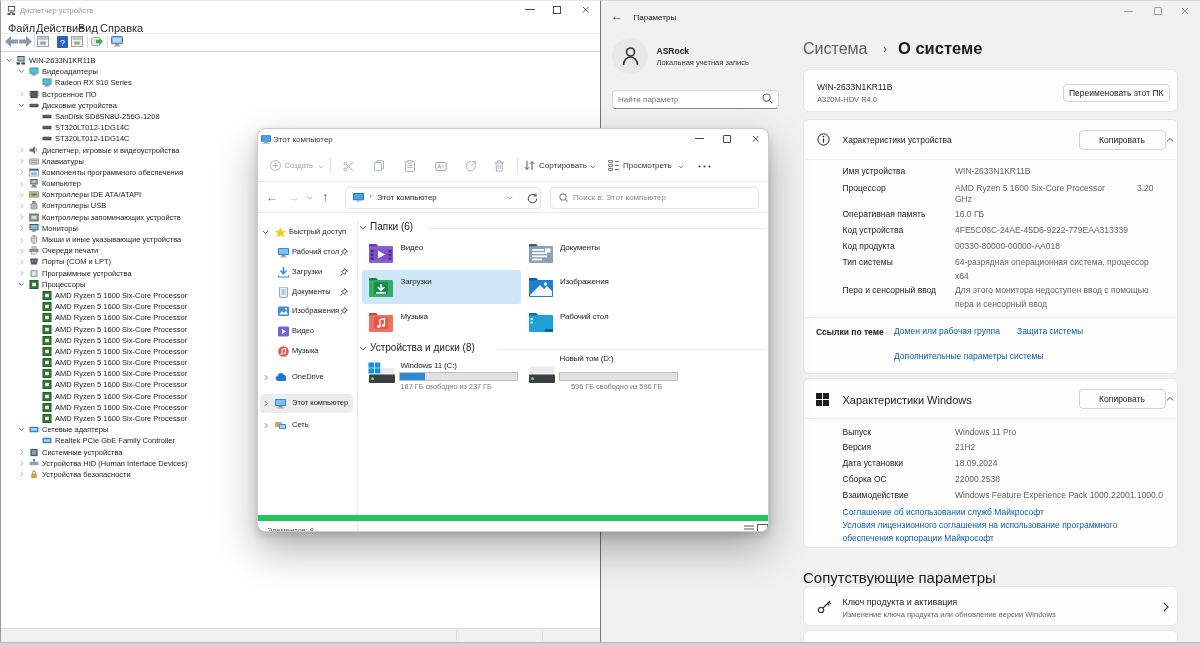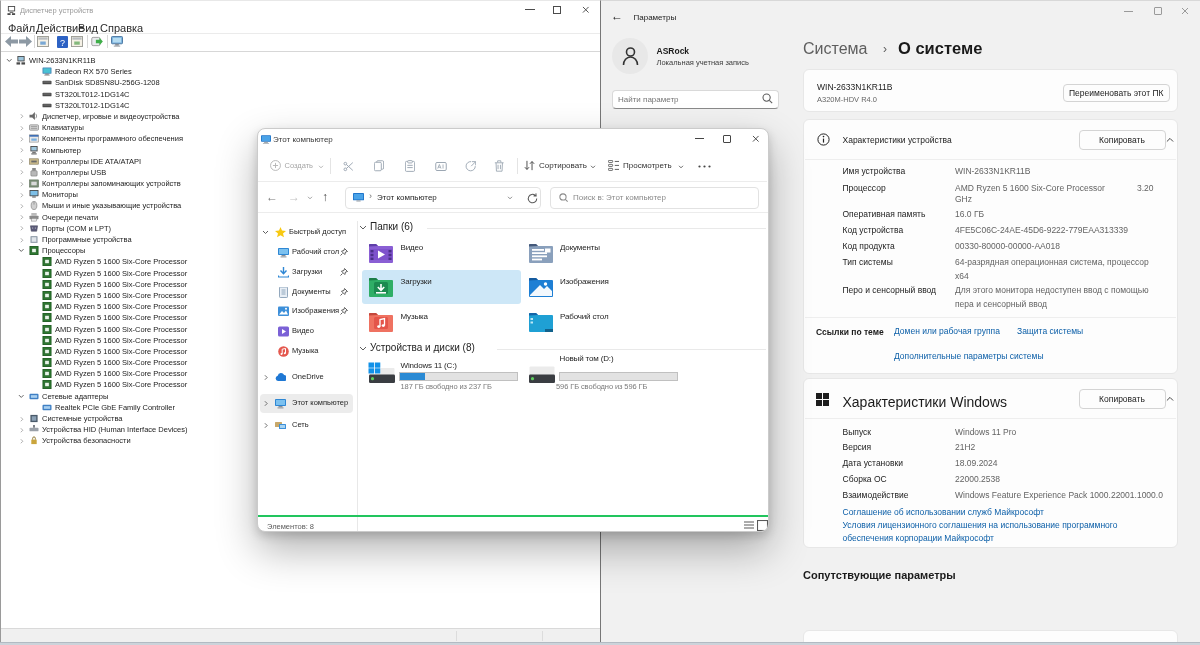--- a/index.html
+++ b/index.html
@@ -111,43 +111,54 @@
     <div class="lnk" style="left:90px;top:231px">Дополнительные параметры системы</div>
   </div>
 
   <div class="card" style="top:377px;height:170px">
     <svg class="a" style="left:12px;top:14px" width="13" height="13" viewBox="0 0 13 13">
           <rect x="0" y="0" width="6" height="6" fill="#1d1d1d"></rect>
           <rect x="7" y="0" width="6" height="6" fill="#1d1d1d"></rect>
           <rect x="0" y="7" width="6" height="6" fill="#1d1d1d"></rect>
           <rect x="7" y="7" width="6" height="6" fill="#1d1d1d"></rect>
         </svg>
-    <div class="a" style="left:38.5px;top:15px;font-size:14px;color:#1b1b1b">Характеристики Windows</div>
+    <div class="a" style="left:38.5px;top:15px;font-size:11px;color:#1b1b1b">Характеристики Windows</div>
     <div class="btn" style="right:11px;top:10px;width:87px;height:20px;line-height:19px">Копировать</div>
     <svg class="a" style="right:3px;top:17px" width="8" height="5.5" viewBox="0 0 9 6">
           <path d="M1 5 L4.5 1.5 L8 5" fill="none" stroke="#444" stroke-width="1.1"></path>
         </svg>
     <div class="hdiv" style="top:38.5px"></div>
     <div class="lbl" style="left:38.5px;top:47.5px">Выпуск</div>
         <div class="val" style="top:47.5px">Windows 11 Pro</div>
     <div class="lbl" style="left:38.5px;top:63px">Версия</div>
         <div class="val" style="top:63px">21H2</div>
     <div class="lbl" style="left:38.5px;top:79px">Дата установки</div>
         <div class="val" style="top:79px">18.09.2024</div>
     <div class="lbl" style="left:38.5px;top:95px">Сборка ОС</div>
         <div class="val" style="top:95px">22000.2538</div>
     <div class="lbl" style="left:38.5px;top:110.5px">Взаимодействие</div>
         <div class="val" style="top:110.5px">Windows Feature Experience Pack 1000.22001.1000.0</div>
     <div class="lnk" style="left:38.5px;top:127.5px">Соглашение об использовании служб Майкрософт</div>
     <div class="lnk" style="left:38.5px;top:141px">Условия лицензионного соглашения на использование программного</div>
     <div class="lnk" style="left:38.5px;top:154px">обеспечения корпорации Майкрософт</div>
   </div>
 
-  <div class="a" style="left:202px;top:568px;font-size:11px;font-weight:bold;color:#1b1b1b">Сопутствующие параметры</div>
-
+  <div class="a" style="left:202px;top:568px;font-size:15px;font-weight:normal;color:#1b1b1b">Сопутствующие параметры</div>
+
+  <div class="card" style="top:585px;height:40px">
+    <svg class="a" style="left:13px;top:12px" width="15" height="15" viewBox="0 0 15 15">
+          <circle cx="4" cy="11" r="2.7" fill="none" stroke="#333" stroke-width="1.2"></circle>
+          <path d="M6 9 L13 2 M10.5 4.5 L12.3 6.3 M12 3 L13.8 4.8" fill="none" stroke="#333" stroke-width="1.2"></path>
+        </svg>
+    <div class="a" style="left:38.5px;top:10px;font-size:9px;color:#1b1b1b">Ключ продукта и активация</div>
+    <div class="a" style="left:38.5px;top:23px;font-size:7.5px;color:#666">Изменение ключа продукта или обновление версии Windows</div>
+    <svg class="a" style="right:8px;top:15px" width="6" height="10" viewBox="0 0 6 10">
+          <path d="M1 1 L5 5 L1 9" fill="none" stroke="#444" stroke-width="1.2"></path>
+        </svg>
+  </div>
 
   <div class="card" style="top:629px;height:30px">
     <div class="a" style="left:38.5px;top:10px;font-size:9px;color:#1b1b1b">Удаленный рабочий стол</div>
   </div>
 </div>
 
 <div id="dm" class="a">
   <svg class="a" style="left:6px;top:5px" width="9" height="9" viewBox="0 0 10 10">
         <rect x="1.5" y="0.5" width="7" height="5" fill="none" stroke="#4a4a4a" stroke-width="1"></rect>
         <rect x="3" y="6.5" width="4" height="1" fill="#4a4a4a"></rect>
@@ -209,27 +220,60 @@
           </svg>
           <svg class="ic" style="left:15px" viewBox="0 0 10 10">
             <rect x="1" y="0" width="8" height="6" fill="#4a4a4a"></rect>
             <rect x="2" y="1" width="6" height="4" fill="#9dc6dd"></rect>
             <rect x="0" y="7" width="4" height="2.5" fill="#4a4a4a"></rect>
             <rect x="5.5" y="7" width="4" height="2.5" fill="#4a4a4a"></rect>
           </svg>
           <span class="tx" style="left:28px">WIN-2633N1KR11B</span>
         </div>
         <div class="trow">
-          <svg class="ic" style="left:41px" viewBox="0 0 10 10">
+          <svg class="chev a" style="left:17px;top:3px" width="6.5" height="5" viewBox="0 0 7 5">
+            <path d="M1 1 L3.5 3.5 L6 1" fill="none" stroke="#585858" stroke-width="1"></path>
+          </svg>
+          <svg class="ic" style="left:28px" viewBox="0 0 10 10">
             <rect x="0" y="0.5" width="10" height="7" rx="0.5" fill="#4a87b8"></rect>
             <rect x="1" y="1.5" width="8" height="5" fill="#49c2d4"></rect>
             <rect x="3" y="7.5" width="4" height="1" fill="#6a6a6a"></rect>
             <rect x="2" y="8.5" width="6" height="1" fill="#8a8a8a"></rect>
           </svg>
-          <span class="tx" style="left:54px">Radeon RX 570 Series</span>
+          <span class="tx" style="left:41px">Видеоадаптеры</span>
+        </div>
+        <div class="trow">
+          <svg class="ic" style="left:41px" viewBox="0 0 10 10">
+            <rect x="0" y="0.5" width="10" height="7" rx="0.5" fill="#4a87b8"></rect>
+            <rect x="1" y="1.5" width="8" height="5" fill="#49c2d4"></rect>
+            <rect x="3" y="7.5" width="4" height="1" fill="#6a6a6a"></rect>
+            <rect x="2" y="8.5" width="6" height="1" fill="#8a8a8a"></rect>
+          </svg>
+          <span class="tx" style="left:54px">Radeon RX 910 Series</span>
+        </div>
+        <div class="trow">
+          <svg class="chev a" style="left:18.5px;top:2.5px" width="4" height="6.5" viewBox="0 0 5 7">
+            <path d="M1 1 L3.5 3.5 L1 6" fill="none" stroke="#9a9a9a" stroke-width="1"></path>
+          </svg>
+          <svg class="ic" style="left:28px" viewBox="0 0 10 10">
+            <rect x="1" y="1" width="8" height="8" fill="#3c3c3c"></rect>
+            <rect x="2" y="2" width="6" height="6" fill="#5a5a5a"></rect>
+            <path d="M0 2 H1 M0 4 H1 M0 6 H1 M9 2 H10 M9 4 H10 M9 6 H10" stroke="#3c3c3c"></path>
+          </svg>
+          <span class="tx" style="left:41px">Встроенное ПО</span>
+        </div>
+        <div class="trow">
+          <svg class="chev a" style="left:17px;top:3px" width="6.5" height="5" viewBox="0 0 7 5">
+            <path d="M1 1 L3.5 3.5 L6 1" fill="none" stroke="#585858" stroke-width="1"></path>
+          </svg>
+          <svg class="ic" style="left:28px" viewBox="0 0 10 10">
+            <rect x="0" y="3" width="10" height="4" rx="1" fill="#4a4a4a"></rect>
+            <rect x="1" y="4" width="8" height="1" fill="#7a7a7a"></rect>
+          </svg>
+          <span class="tx" style="left:41px">Дисковые устройства</span>
         </div>
         <div class="trow">
           <svg class="ic" style="left:41px" viewBox="0 0 10 10">
             <rect x="0" y="3" width="10" height="4" rx="1" fill="#4a4a4a"></rect>
             <rect x="1" y="4" width="8" height="1" fill="#7a7a7a"></rect>
           </svg>
           <span class="tx" style="left:54px">SanDisk SD8SN8U-256G-1208</span>
         </div>
         <div class="trow">
           <svg class="ic" style="left:41px" viewBox="0 0 10 10">
@@ -794,24 +838,24 @@
           <div style="width:21%;height:100%;background:#2a8ad4"></div>
         </div>
         <div class="sub" style="left:43.5px;top:167.5px">187 ГБ свободно из 237 ГБ</div>
         <svg class="a" style="left:170.5px;top:148px" width="28" height="23" viewBox="0 0 28 23">
  <rect x="1.5" y="4.5" width="25" height="10" rx="1" fill="#ebebeb"></rect>
  <rect x="1" y="12.5" width="26" height="8.5" rx="1.2" fill="#3a3d42"></rect>
  <circle cx="4.5" cy="16.7" r="1.6" fill="#5fd05f"></circle>
 </svg>
         <div class="grid-lab" style="left:202.5px;top:140px">Новый том (D:)</div>
         <div class="a" style="left:201.5px;top:157.5px;width:119px;height:9px;background:#e2e2e2;border:1px solid #c0c0c0"></div>
-        <div class="sub" style="left:199px;top:167.5px">596 ГБ свободно из 596 ГБ</div>
+        <div class="sub" style="left:214px;top:167.5px">596 ГБ свободно из 596 ГБ</div>
       </div>
 
-  <div class="a" style="left:0;top:386px;width:511px;height:17px;border-top:2px solid #22c55e">
+  <div class="a" style="left:0;top:386px;width:511px;height:17px;border-top:6px solid #22c55e">
     <div class="a" style="left:9px;top:4.5px;font-size:7.5px;color:#5a5a5a">Элементов: 8</div>
     <svg class="a" style="left:486px;top:4px" width="10" height="9" viewBox="0 0 10 9">
           <path d="M0 1 L10 1 M0 4 L10 4 M0 7 L10 7" stroke="#5a5a5a" stroke-width="1.2"></path>
         </svg>
     <svg class="a" style="left:499px;top:3px" width="11" height="11" viewBox="0 0 11 11">
           <rect x="0.5" y="0.5" width="10" height="10" fill="none" stroke="#5a5a5a" stroke-width="1.1"></rect>
         </svg>
   </div>
 </div>
 

